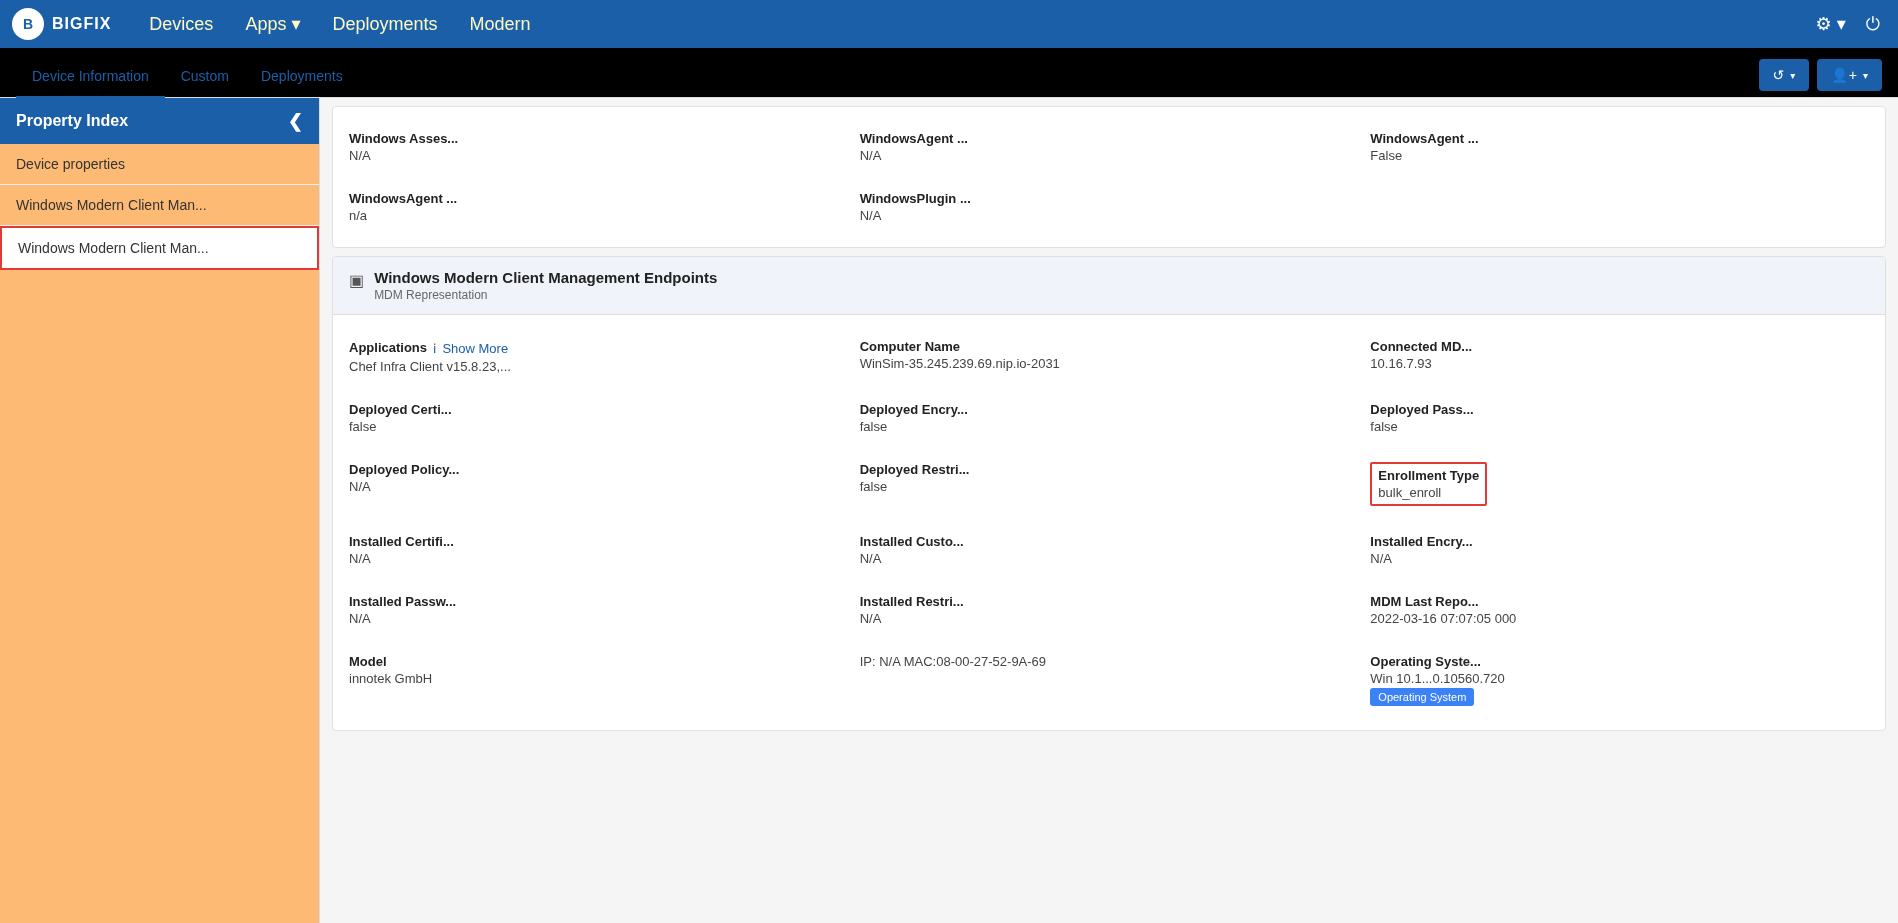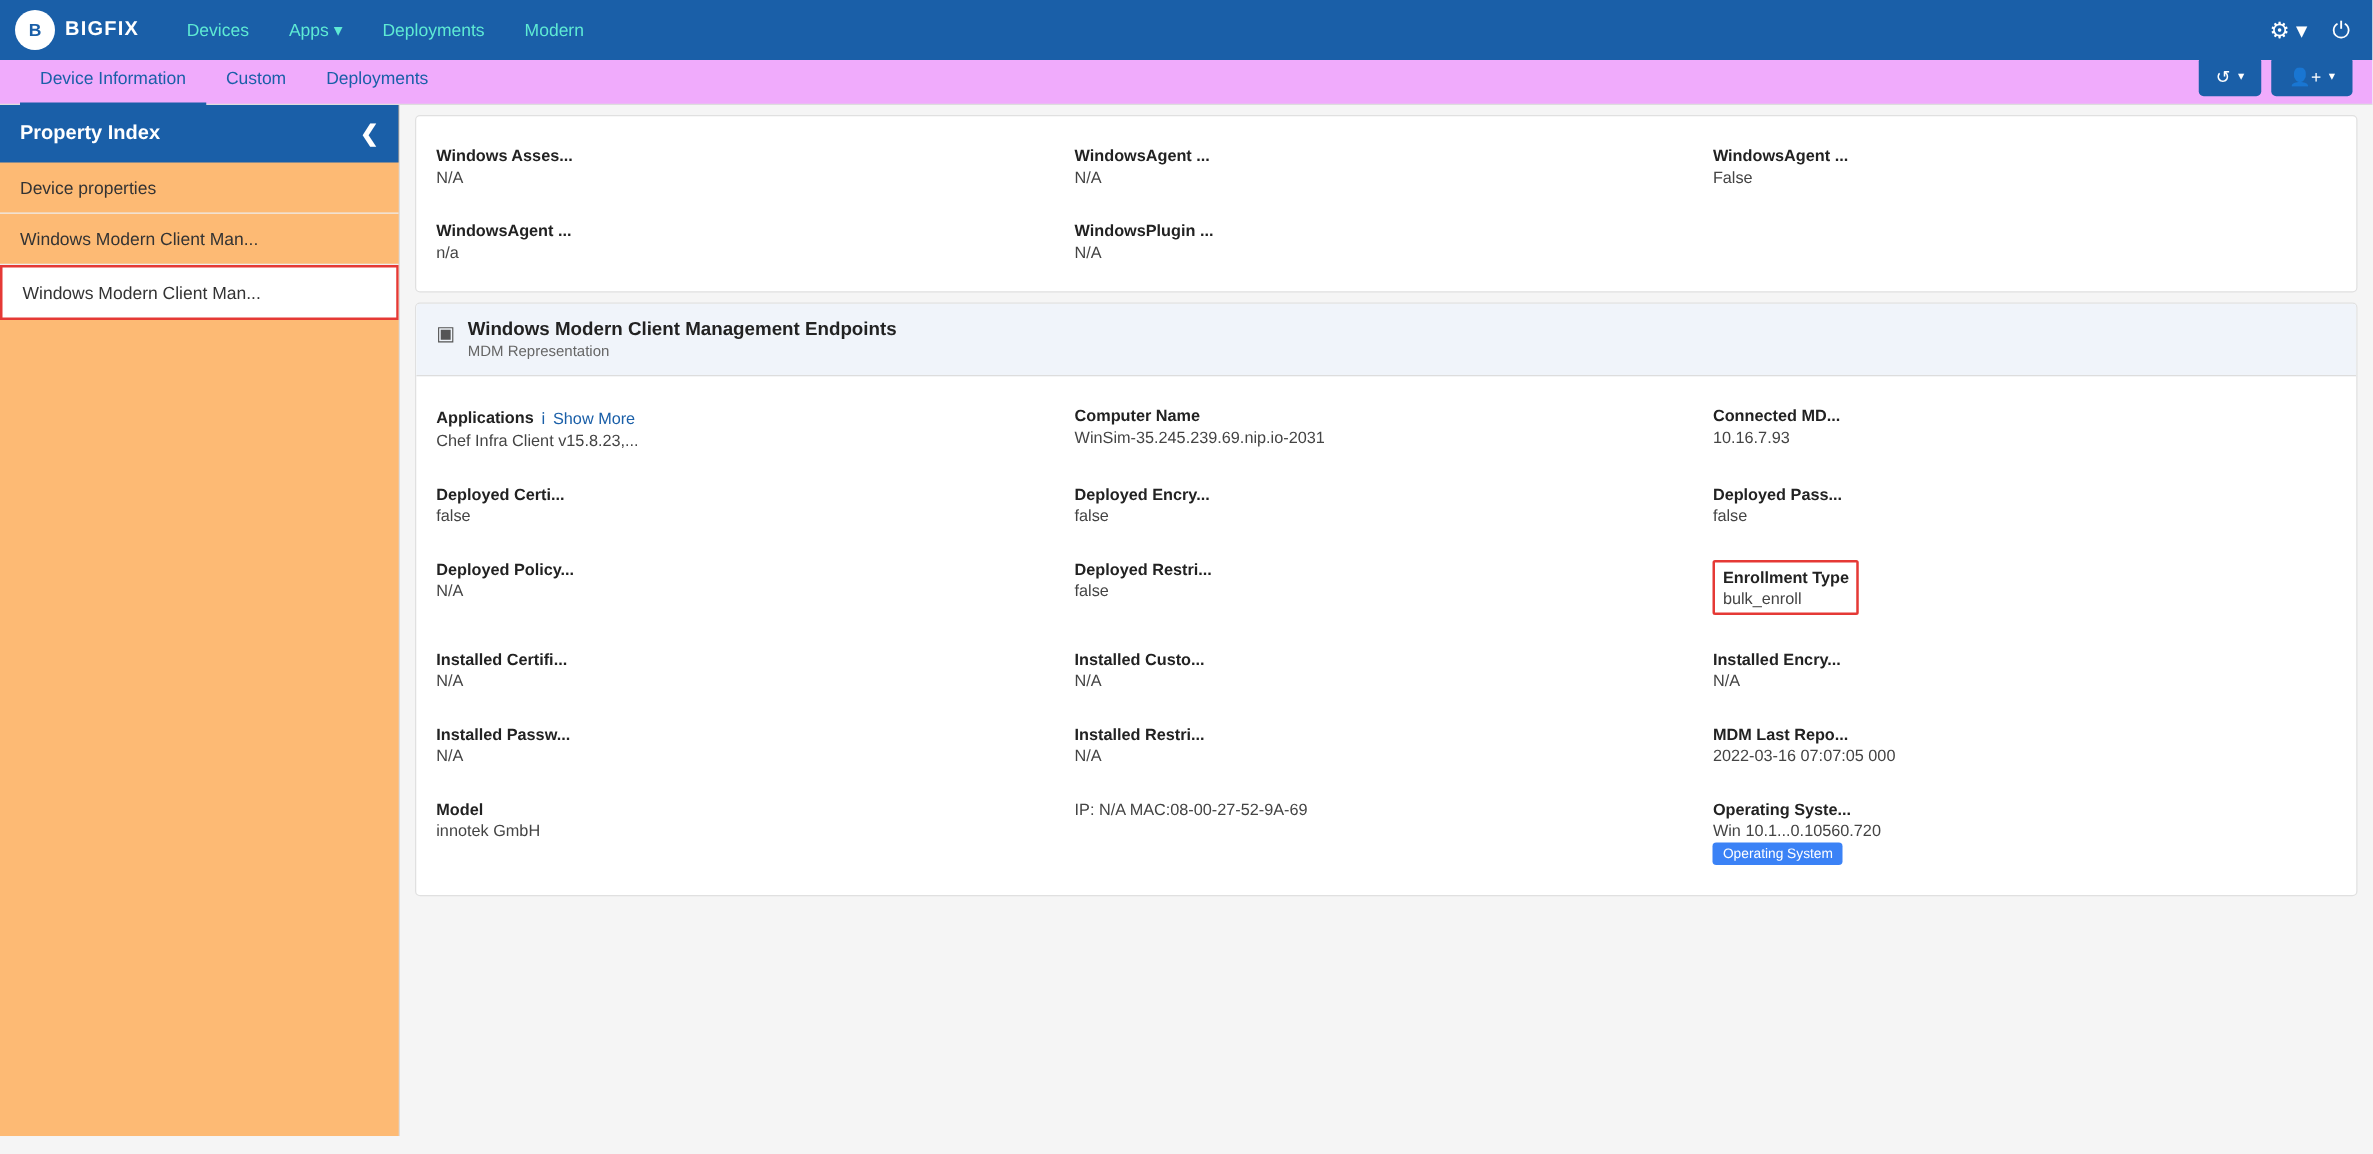--- a/index.html
+++ b/index.html
@@ -24,43 +24,43 @@
     .logo-circle {
       width: 32px; height: 32px;
       background: #fff;
       border-radius: 50%;
       display: flex; align-items: center; justify-content: center;
     }
     .logo-circle span { color: #1a5fa8; font-weight: bold; font-size: 14px; }
     .brand-text { color: #fff; font-weight: bold; font-size: 16px; letter-spacing: 1px; }
     .nav-items { display: flex; align-items: center; gap: 4px; flex: 1; }
     .nav-item {
-      color: #5eead4;
+      color: #fef9c3;
       padding: 8px 14px;
       cursor: pointer;
-      font-size: 14px;
+      font-size: 18px;
       display: flex; align-items: center; gap: 4px;
     }
     .nav-right {
       display: flex; align-items: center; gap: 8px;
     }
     .nav-icon-btn {
       color: #fff; cursor: pointer; font-size: 18px;
       display: flex; align-items: center; gap: 2px;
       padding: 4px 6px;
     }
 
     
     .tabs-bar {
-      background: #f0abfc;
+      background: #000000;
       display: flex;
       align-items: flex-end;
       padding: 0 16px;
       border-bottom: 1px solid #ddd;
-      height: 36px;
+      height: 50px;
     }
     .tab {
       padding: 12px 16px;
       cursor: pointer;
       font-size: 14px;
       color: #555;
       border-bottom: 2px solid transparent;
       margin-bottom: -1px;
     }
     .tab.active {

